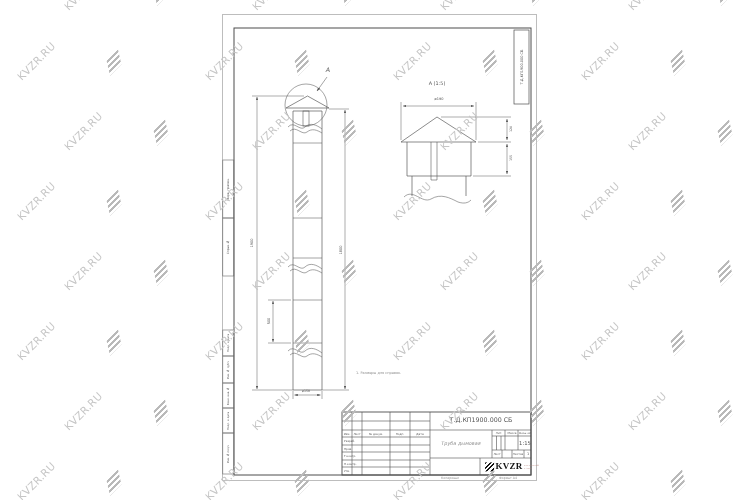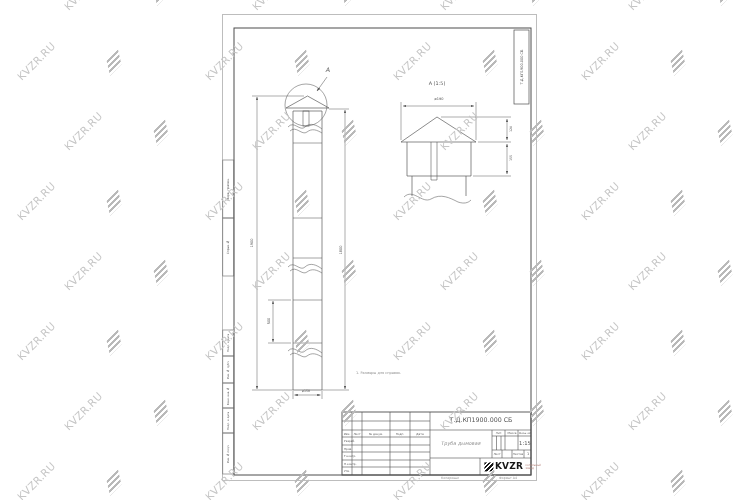--- a/index.html
+++ b/index.html
@@ -10,21 +10,21 @@
   .linework{position:absolute;left:0;top:0;z-index:2;}
   
   .lbl{position:absolute;white-space:nowrap;color:#555;font-size:7px;line-height:1;z-index:3;}
   .c{transform:translate(-50%,-50%) scale(var(--s,1));}
   .l{transform:translate(0,-50%) scale(var(--s,1));transform-origin:left center;}
   .r{transform:translate(-50%,-50%) rotate(-90deg) scale(var(--s,1));}
   .v{writing-mode:vertical-rl;transform:translate(-50%,-50%) rotate(180deg) scale(var(--s,1));}
   .it{font-style:italic;}
   .gray{color:#8f8f8f;}
   
-  .logo{position:absolute;transform:translate(-50%,-50%);display:flex;align-items:center;gap:2px;z-index:3;}
+  .logo{position:absolute;transform:translate(-50%,-50%);display:flex;align-items:center;gap:2px;z-index:3;font-family:Liberation Serif, serif;}
   .logo-ic{width:9px;height:9px;flex:0 0 auto;
            background:repeating-linear-gradient(135deg,#151515 0 1.6px,#ffffff 1.6px 3.2px);}
   .logo-tx{font-size:9px;font-weight:800;letter-spacing:.2px;color:#161616;line-height:1;}
   .logo-tags{display:flex;flex-direction:column;transform:scale(.4);transform-origin:left center;
              color:#b5837a;font-size:6px;line-height:1.1;width:2px;white-space:nowrap;}
   
   .wm-layer{position:absolute;inset:0;pointer-events:none;z-index:40;}
   .wm-text{position:absolute;font-size:10.5px;letter-spacing:.3px;transform:rotate(-45deg);
            font-family:"DejaVu Sans",sans-serif;line-height:1;}
   .wm-glyph{position:absolute;width:16px;height:13px;transform:rotate(-45deg) skewX(-32deg);

